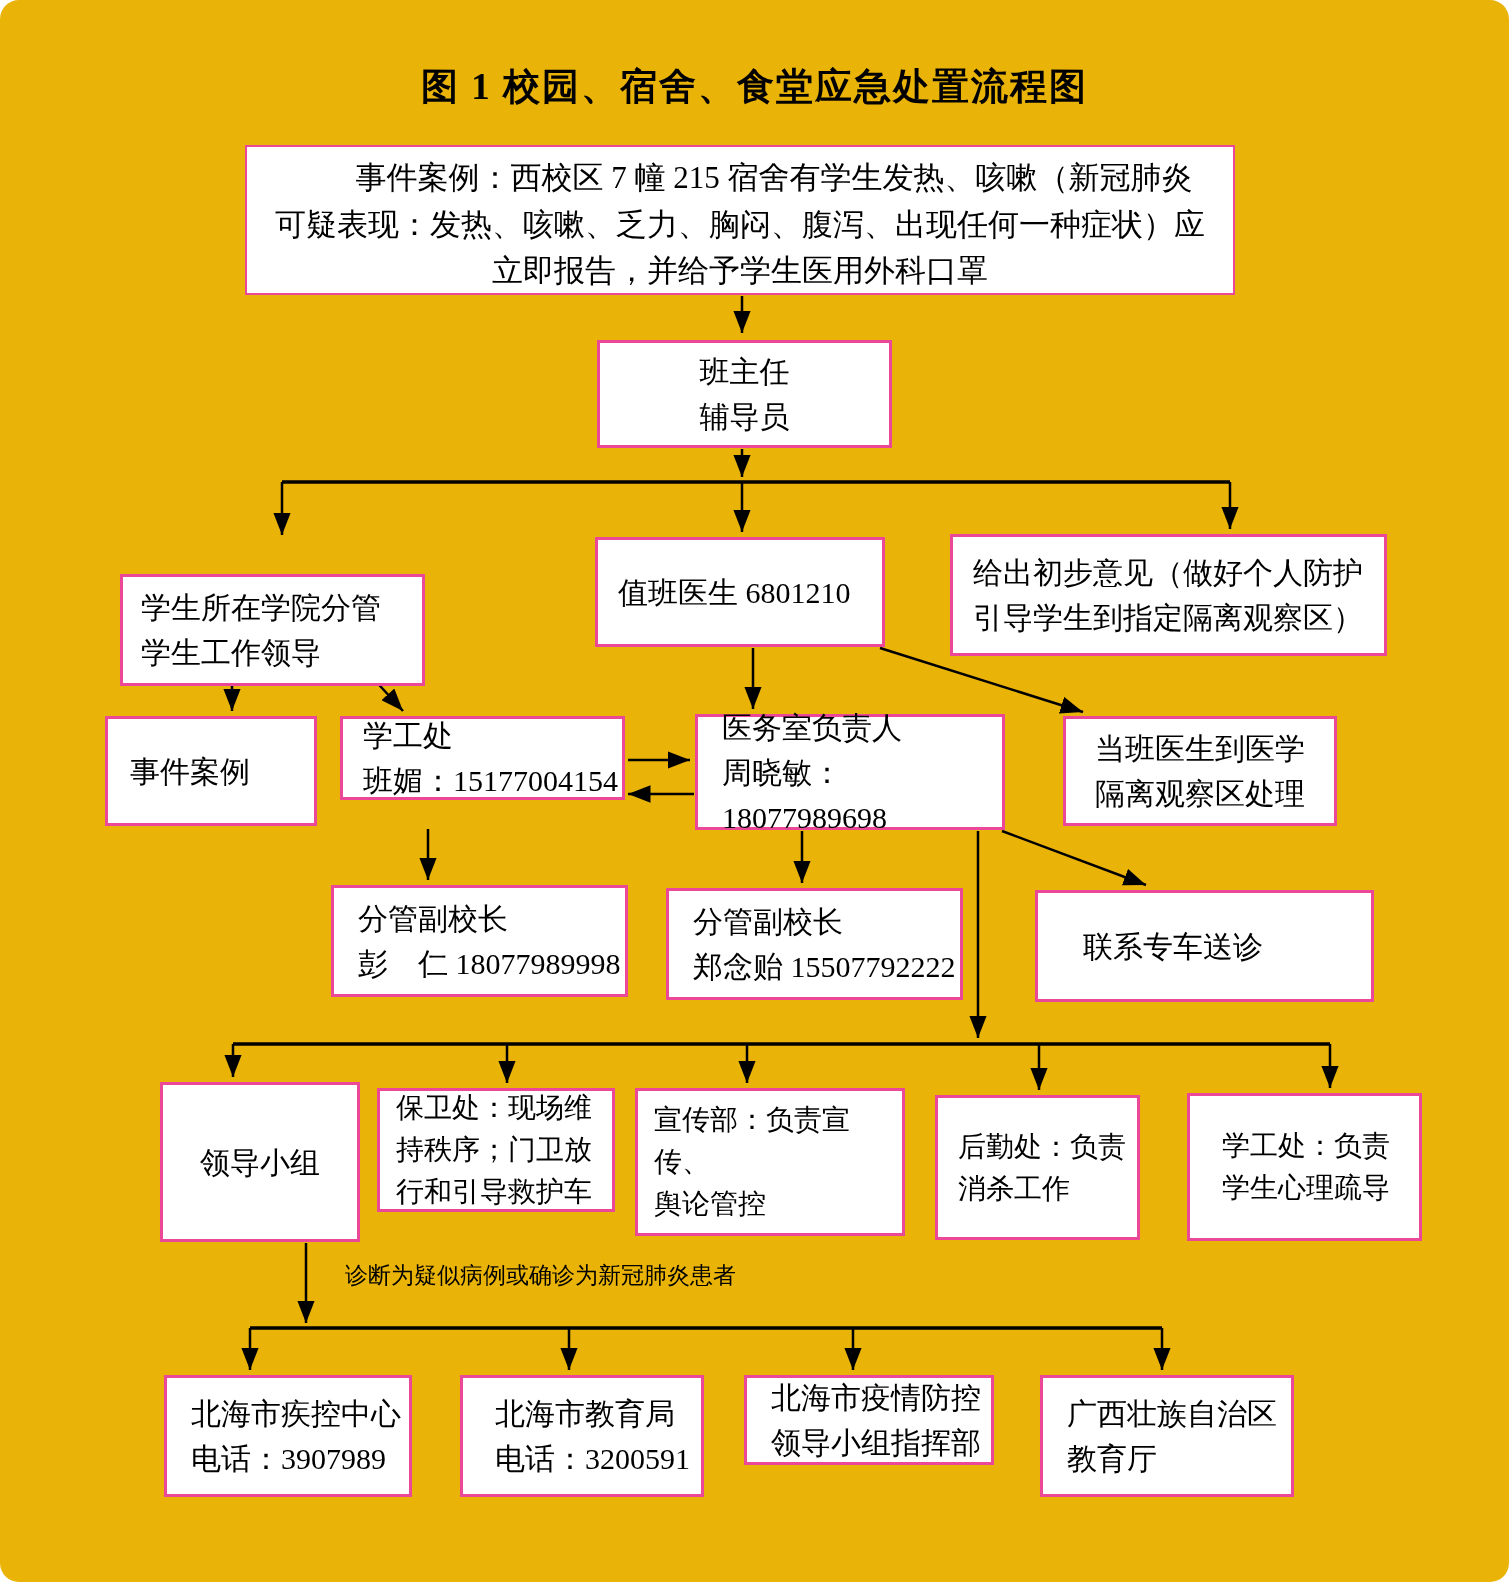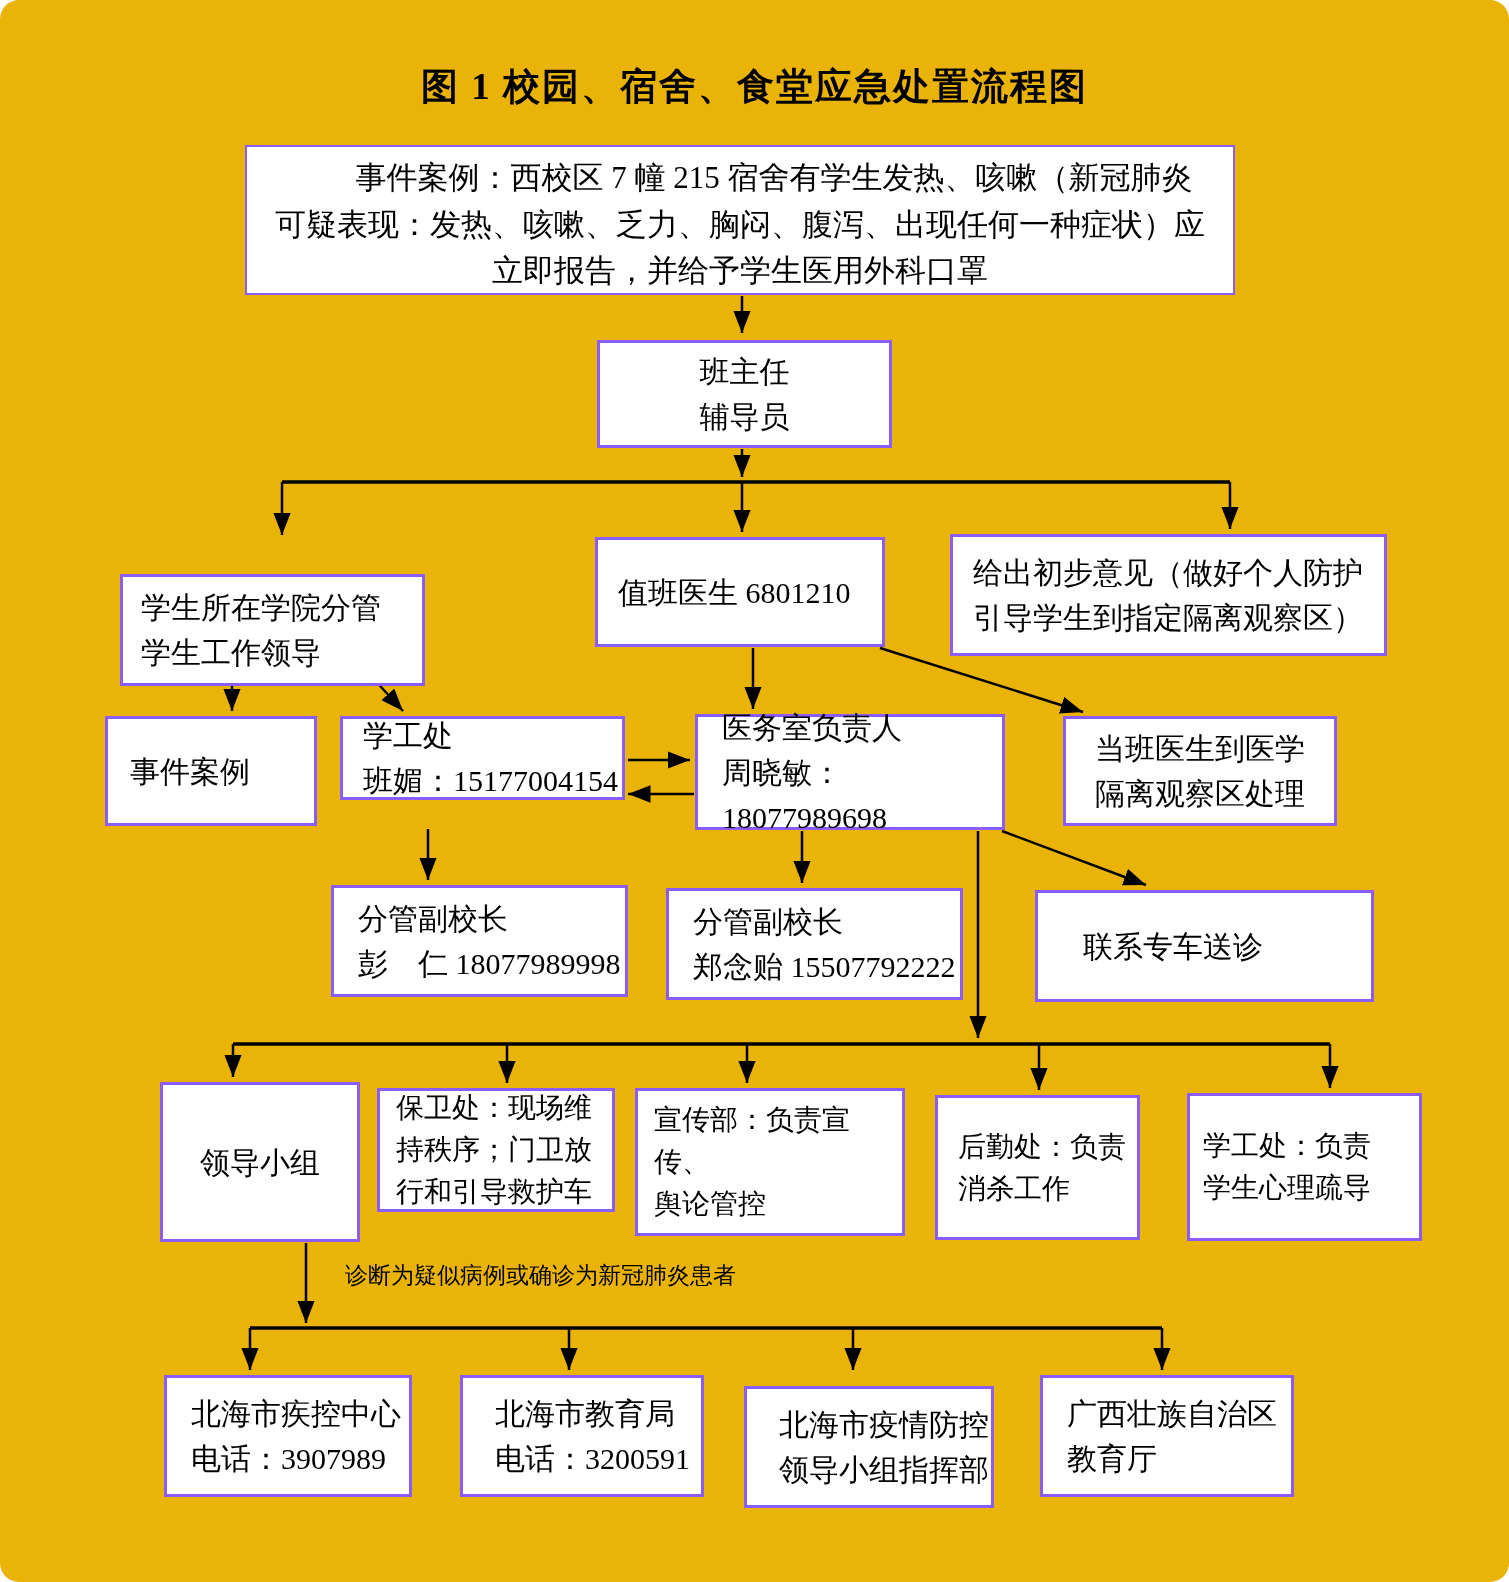--- a/index.html
+++ b/index.html
@@ -3,21 +3,21 @@
 <meta charset="utf-8">
 <style>
   html,body { margin:0; padding:0; background:#ffffff; }
   body { font-family:"Liberation Serif","DejaVu Serif",serif; color:#000; }
   .canvas { position:relative; width:1509px; height:1582px; background:#eab308; overflow:hidden;border-radius:19px; }
   .wires { position:absolute; left:0; top:0; }
   .wires line { stroke:#000; stroke-width:2.5; }
   .wires line.thick { stroke-width:3.5; }
   .title { position:absolute; left:0; top:62px; width:100%; text-align:center;
            font-size:37px; font-weight:bold; letter-spacing:2px; }
-  .node { position:absolute; box-sizing:border-box; background:#fff; border:3px solid #8b5cf6;
+  .node { position:absolute; box-sizing:border-box; background:#fff; border:3px solid #ec4899;
           display:flex; flex-direction:column; justify-content:center;
           font-size:30px; line-height:1.5; }
   .node.c { align-items:center; text-align:center; }
   .node.l { align-items:flex-start; text-align:left; }
   .node.para { display:block; border-width:2px; text-align:center; text-indent:2.2em;
                padding:8px 26px 0 26px; font-size:31px; line-height:1.5; }
   .node.fs28 { font-size:28px; }
   .float-label { position:absolute; left:345px; top:1260px; font-size:23px; }
   .ln { display:block; }
 </style>
@@ -133,38 +133,38 @@
   <div class="node l fs28" style="left:635px; top:1088px; width:270px; height:148px; padding-left:16px;">
     <span class="ln">宣传部：负责宣传、</span>
     <span class="ln">舆论管控</span>
   </div>
 
   <div class="node l fs28" style="left:935px; top:1095px; width:205px; height:145px; padding-left:20px;">
     <span class="ln">后勤处：负责</span>
     <span class="ln">消杀工作</span>
   </div>
 
-  <div class="node l fs28" style="left:1187px; top:1093px; width:235px; height:148px; padding-left:13px;">
+  <div class="node l fs28" style="left:1187px; top:1093px; width:235px; height:148px; padding-left:32px;">
     <span class="ln">学工处：负责</span>
     <span class="ln">学生心理疏导</span>
   </div>
 
   <div class="float-label">诊断为疑似病例或确诊为新冠肺炎患者</div>
 
   <div class="node l" style="left:164px; top:1375px; width:248px; height:122px; padding-left:24px;">
     <span class="ln">北海市疾控中心</span>
     <span class="ln">电话：3907989</span>
   </div>
 
   <div class="node l" style="left:460px; top:1375px; width:244px; height:122px; padding-left:32px;">
     <span class="ln">北海市教育局</span>
     <span class="ln">电话：3200591</span>
   </div>
 
-  <div class="node l" style="left:744px; top:1375px; width:250px; height:122px; padding-left:32px;margin-top:11px;">
+  <div class="node l" style="left:744px; top:1375px; width:250px; height:90px; padding-left:24px;">
     <span class="ln">北海市疫情防控</span>
     <span class="ln">领导小组指挥部</span>
   </div>
 
   <div class="node l" style="left:1040px; top:1375px; width:254px; height:122px; padding-left:24px;">
     <span class="ln">广西壮族自治区</span>
     <span class="ln">教育厅</span>
   </div>
 
 </div>

